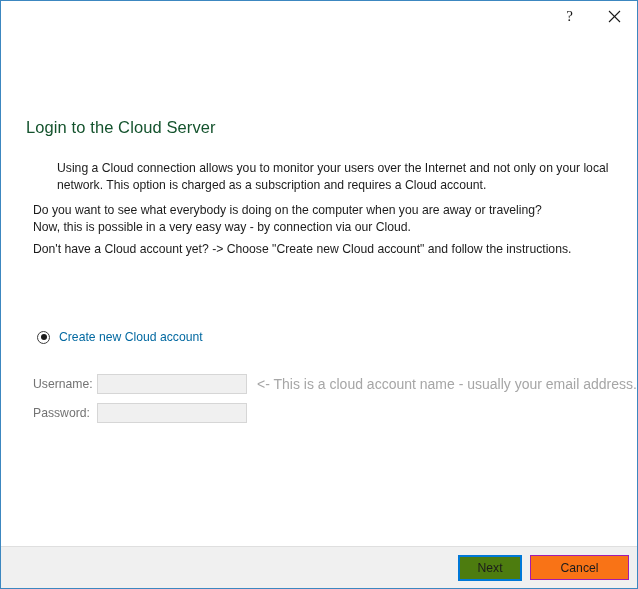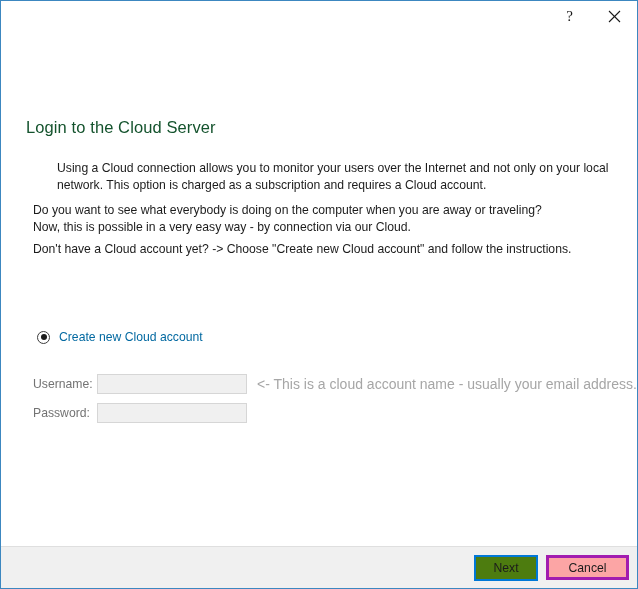--- a/index.html
+++ b/index.html
@@ -177,24 +177,24 @@
     display: flex;
     align-items: center;
     justify-content: flex-end;
     padding-right: 8px;
     box-sizing: border-box;
   }
   .btn {
     font-family: "Liberation Sans", sans-serif;
     font-size: 12.2px;
     color: #1c1c1c;
-    background: #fca5a5;
-    border: 3px solid #a21caf;
+    background: #f97316;
+    border: 1px solid #a21caf;
     height: 25px;
-    width: 83px;
+    width: 99px;
     box-sizing: border-box;
     cursor: default;
     padding: 0;
     margin-left: 8px;
   }
   .btn.primary {
     border: 2px solid #0078d7;
     background: #4d7c0f;
     width: 64px;
     height: 26px;

